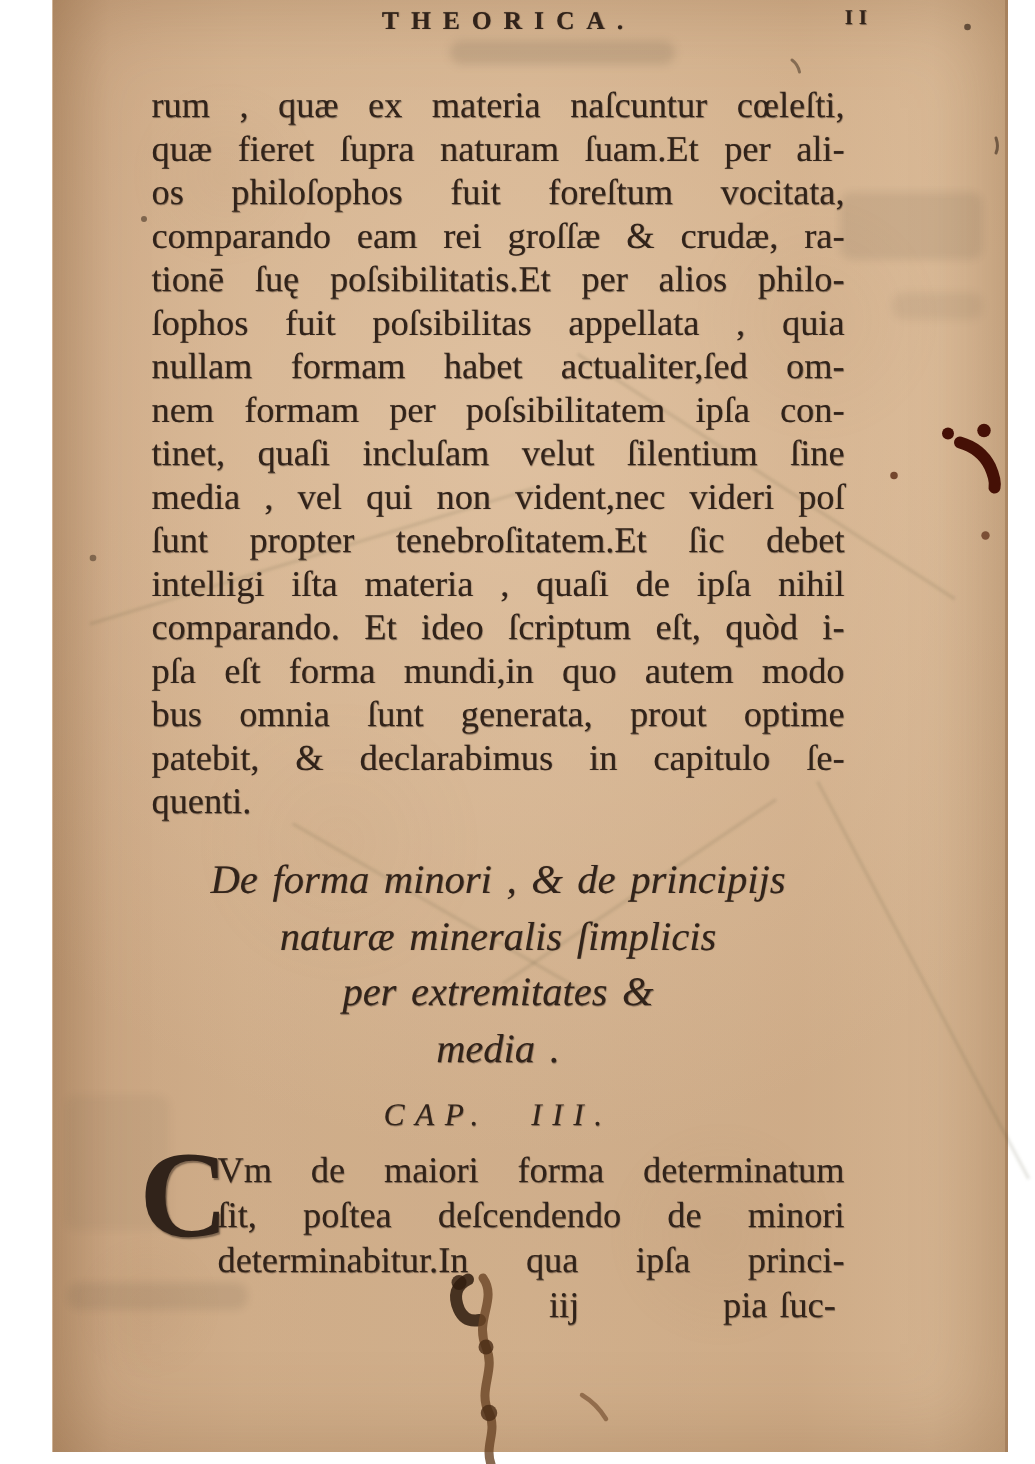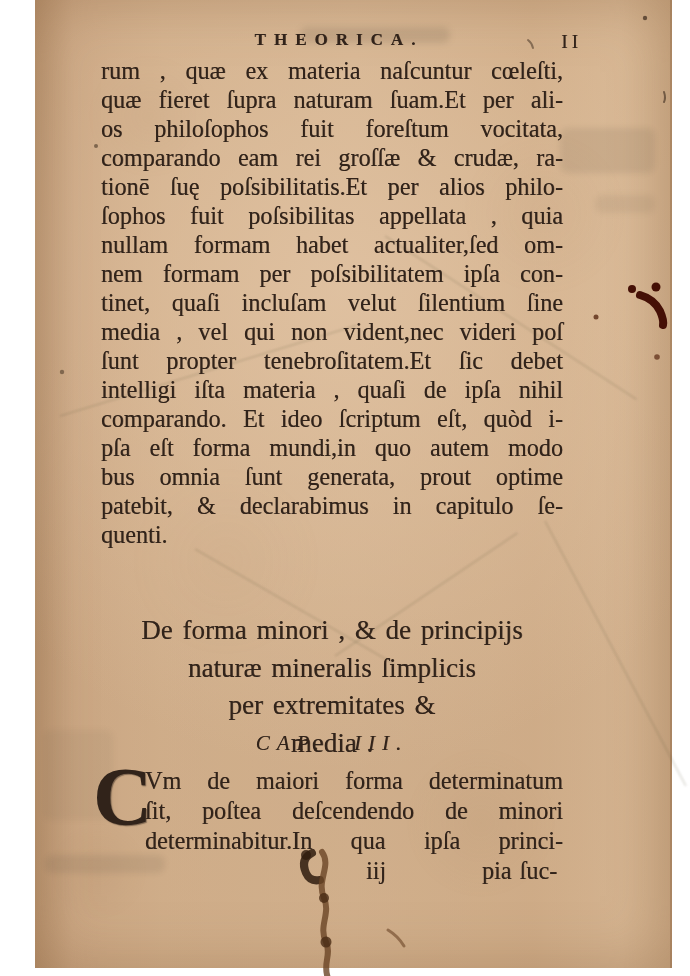--- a/index.html
+++ b/index.html
@@ -15,29 +15,29 @@
   }
   .mottle{position:absolute;inset:0;opacity:.5;pointer-events:none;
     background:
       radial-gradient(circle 90px at 18% 12%, rgba(160,120,85,.14), rgba(0,0,0,0) 70%),
       radial-gradient(circle 120px at 80% 22%, rgba(160,120,85,.12), rgba(0,0,0,0) 70%),
       radial-gradient(circle 140px at 30% 58%, rgba(170,130,95,.10), rgba(0,0,0,0) 70%),
       radial-gradient(circle 110px at 70% 85%, rgba(150,112,78,.14), rgba(0,0,0,0) 70%),
       radial-gradient(circle 70px at 10% 90%, rgba(150,112,78,.16), rgba(0,0,0,0) 70%);
   }
   .ink{color:#31231a;text-shadow:0.4px 0.4px 0.6px rgba(49,35,26,.55);}
-  .header{position:absolute;left:100px;top:30px;width:478px;height:24px;}
+  .header{position:absolute;left:100px;top:4px;width:478px;height:24px;}
   .htitle{position:absolute;left:0;right:0;text-align:center;font-size:17px;
           letter-spacing:8px;font-weight:bold;}
-  .hpage{position:absolute;right:-4px;top:1px;font-size:19px;letter-spacing:4px;font-weight:normal;}
+  .hpage{position:absolute;right:-4px;top:1px;font-size:14px;letter-spacing:4px;font-weight:bold;}
   .textblock{position:absolute;left:101px;top:56px;width:462px;}
   .line{font-size:24.2px;line-height:29px;height:29px;word-spacing:1.5px;
         text-align:justify;text-align-last:justify;white-space:nowrap;}
   .line.last{text-align-last:left;}
-  .heading{position:absolute;left:101px;top:568px;width:462px;margin-top:44px;}
+  .heading{position:absolute;left:101px;top:568px;width:462px;font-style:italic;}
   .hline{font-size:27px;line-height:37.5px;text-align:center;word-spacing:3px;}
   .cap{position:absolute;left:101px;top:731px;width:462px;text-align:center;
        font-style:italic;font-size:21px;letter-spacing:7px;word-spacing:16px;}
   .para2{position:absolute;left:101px;top:766px;width:462px;}
   .para2 .pline{padding-left:44px;font-size:24.2px;line-height:30px;height:30px;
         word-spacing:1.5px;text-align:justify;text-align-last:justify;white-space:nowrap;}
   .dropcap{position:absolute;left:-8px;top:1px;font-size:82px;line-height:60px;
         font-weight:bold;text-shadow:1px 1px 1px rgba(49,35,26,.5);}
   .sigline{position:absolute;left:101px;top:857px;width:462px;height:30px;font-size:24.2px;}
   .sig{position:absolute;left:265px;font-family:Liberation Serif, serif;}

